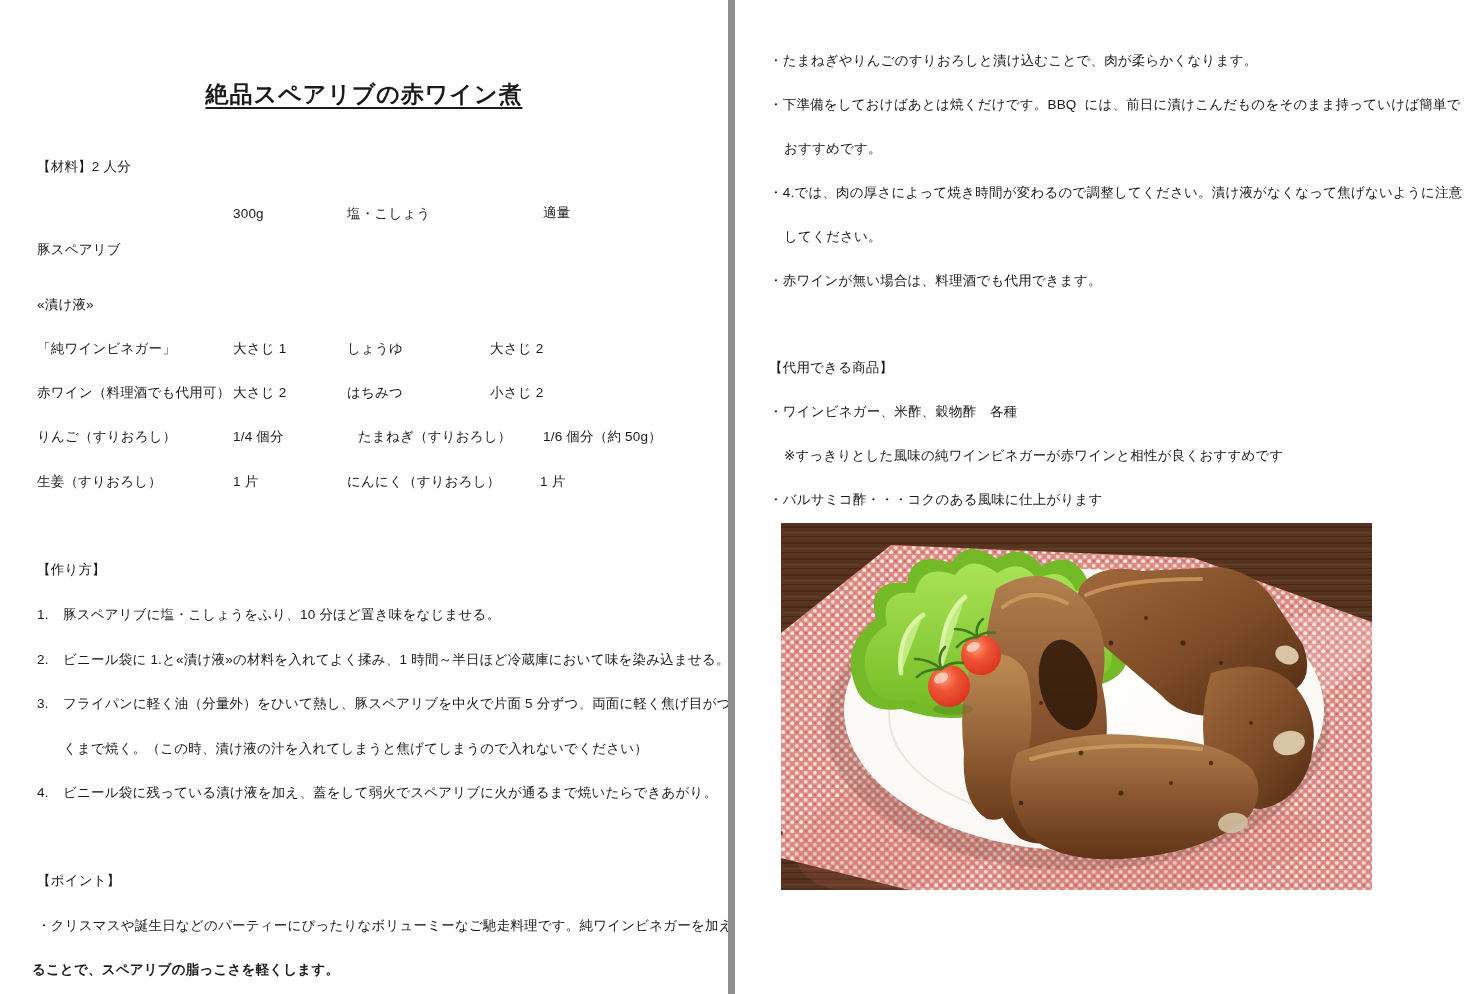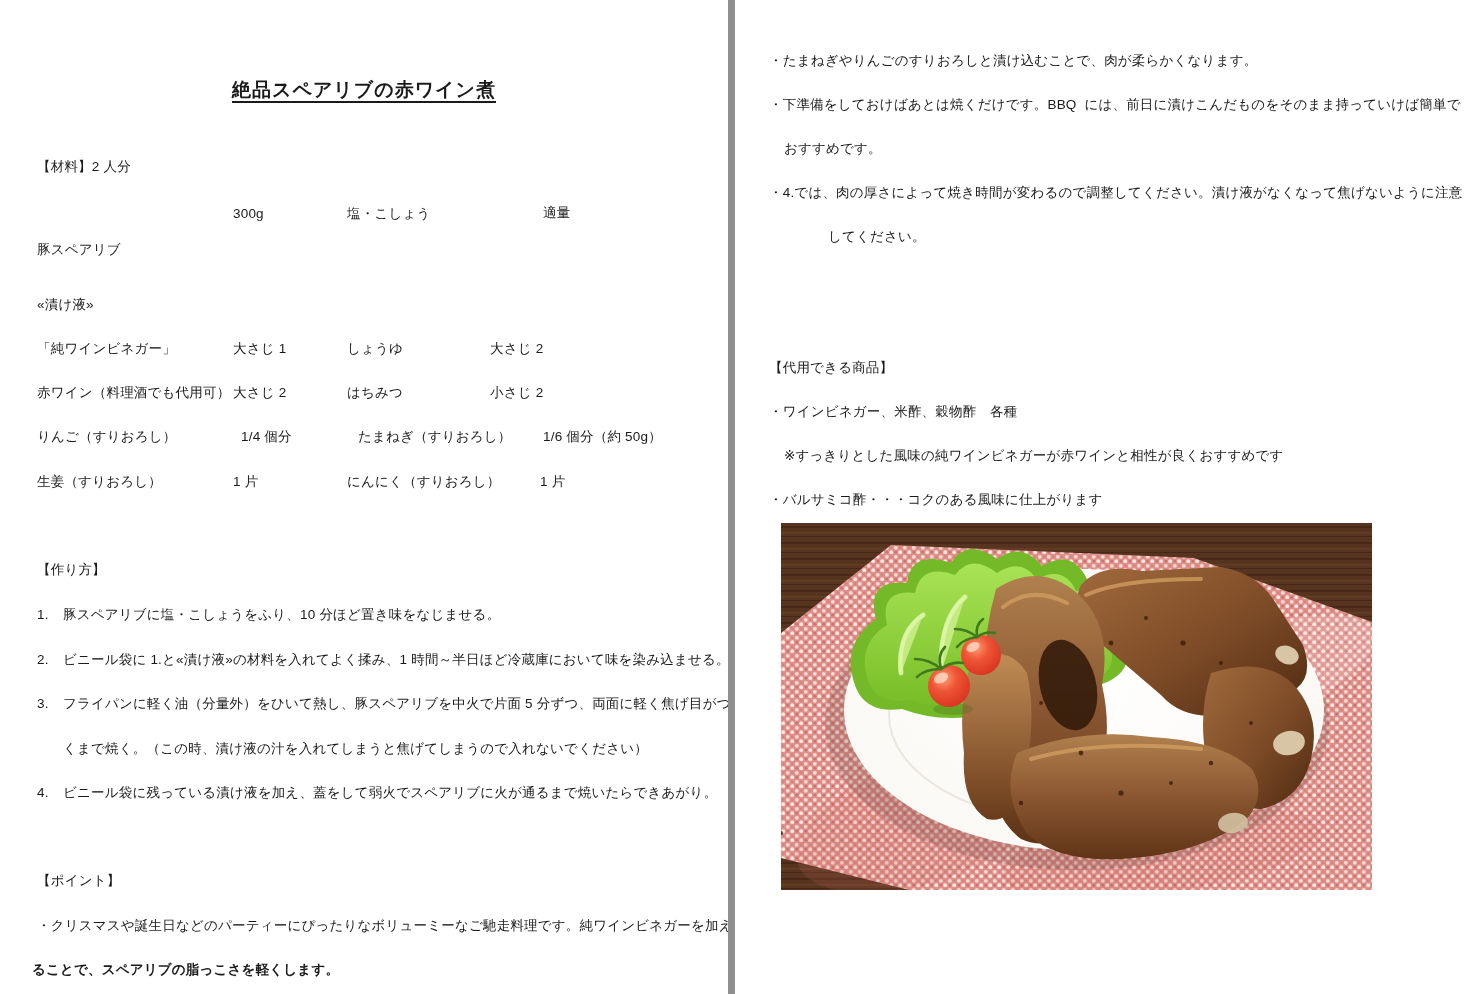--- a/index.html
+++ b/index.html
@@ -7,21 +7,21 @@
     width:1467px; height:994px; background:#ffffff; overflow:hidden;
     font-family:"Liberation Sans","DejaVu Sans",sans-serif;
     color:#1a1a1a; position:relative;
   }
   .page { position:absolute; top:0; height:994px; }
   .page-left  { left:0; width:728px; }
   .page-right { left:729px; width:676px; }
   .divider { position:absolute; left:728px; top:0; width:7px; height:994px; background:#8f8f8f; }
   .tl { position:absolute; font-size:13.5px; line-height:18px; white-space:pre; letter-spacing:0.2px; }
   .doc-title { position:absolute; top:64px; left:0; width:100%; text-align:center;
-               font-size:19px; font-weight:bold; letter-spacing:1px; }
+               font-size:23px; font-weight:bold; letter-spacing:1px; }
   .doc-title span { text-decoration:underline; text-underline-offset:5px; text-decoration-thickness:1.5px; }
   .photo-wrap { position:absolute; left:52px; top:523px; width:591px; height:367px; }
   .photo-wrap svg { display:block; width:591px; height:367px; }
 </style>
 </head>
 <body>
 
 <section class="page page-left">
 
   <h1 class="doc-title"><span>絶品スペアリブの赤ワイン煮</span></h1>
@@ -44,21 +44,21 @@
     <span class="tl" style="top:340px;left:490px;">大さじ 2</span>
   </div>
   <div>
     <span class="tl" style="top:384px;left:37px;">赤ワイン（料理酒でも代用可）</span>
     <span class="tl" style="top:384px;left:233px;">大さじ 2</span>
     <span class="tl" style="top:384px;left:347px;">はちみつ</span>
     <span class="tl" style="top:384px;left:490px;">小さじ 2</span>
   </div>
   <div>
     <span class="tl" style="top:428px;left:37px;">りんご（すりおろし）</span>
-    <span class="tl" style="top:428px;left:233px;margin-left:8px;">1/4 個分</span>
+    <span class="tl" style="top:428px;left:233px;">1/4 個分</span>
     <span class="tl" style="top:428px;left:358px;">たまねぎ（すりおろし）</span>
     <span class="tl" style="top:428px;left:543px;">1/6 個分（約 50g）</span>
   </div>
   <div>
     <span class="tl" style="top:473px;left:37px;">生姜（すりおろし）</span>
     <span class="tl" style="top:473px;left:233px;">1 片</span>
     <span class="tl" style="top:473px;left:347px;">にんにく（すりおろし）</span>
     <span class="tl" style="top:473px;left:540px;">1 片</span>
   </div>
 
@@ -89,21 +89,22 @@
 </section>
 
 <div class="divider"></div>
 
 <section class="page page-right">
 
   <div class="tl" style="top:52px;left:40px;">・たまねぎやりんごのすりおろしと漬け込むことで、肉が柔らかくなります。</div>
   <div class="tl" style="top:96px;left:40px;">・下準備をしておけばあとは焼くだけです。BBQ  には、前日に漬けこんだものをそのまま持っていけば簡単で</div>
   <div class="tl" style="top:140px;left:55px;">おすすめです。</div>
   <div class="tl" style="top:184px;left:40px;">・4.では、肉の厚さによって焼き時間が変わるので調整してください。漬け液がなくなって焦げないように注意</div>
-  <div class="tl" style="top:228px;left:55px;margin-left:44px;">してください。</div>
+  <div class="tl" style="top:228px;left:55px;">してください。</div>
+  <div class="tl" style="top:272px;left:40px;">・赤ワインが無い場合は、料理酒でも代用できます。</div>
 
   <div class="tl" style="top:359px;left:40px;">【代用できる商品】</div>
   <div class="tl" style="top:403px;left:40px;">・ワインビネガー、米酢、穀物酢　各種</div>
   <div class="tl" style="top:447px;left:55px;">※すっきりとした風味の純ワインビネガーが赤ワインと相性が良くおすすめです</div>
   <div class="tl" style="top:491px;left:40px;">・バルサミコ酢・・・コクのある風味に仕上がります</div>
 
   <div class="photo-wrap">
     <svg viewBox="0 0 591 367" xmlns="http://www.w3.org/2000/svg">
       <defs>
         <pattern id="wgrain" width="591" height="16" patternUnits="userSpaceOnUse">

